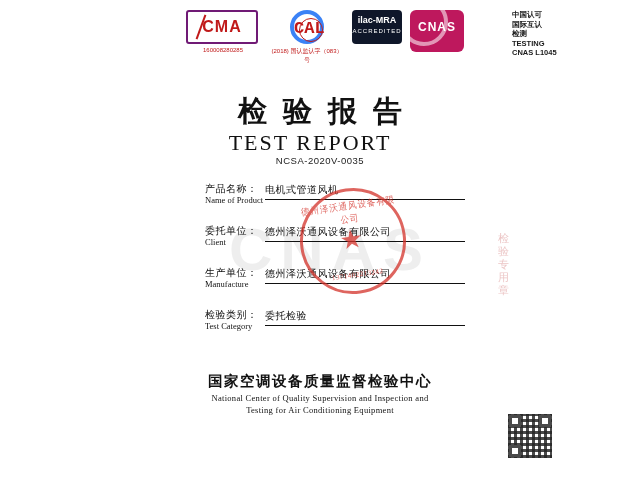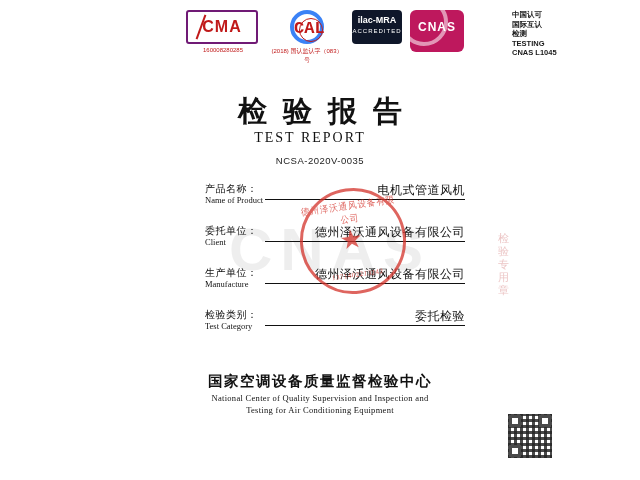--- a/index.html
+++ b/index.html
@@ -178,21 +178,21 @@
     color: #111;
     font-family: "Liberation Serif", serif;
     font-weight: bold;
   }
   .title-en {
     position: absolute;
     top: 130px;
     left: 0;
     width: 620px;
     text-align: center;
-    font-size: 14px;
+    font-size: 22px;
     letter-spacing: 2px;
     color: #111;
   }
   .report-no {
     position: absolute;
     top: 155px;
     left: 0;
     width: 640px;
     text-align: center;
     font-size: 9.5px;
@@ -229,22 +229,22 @@
     line-height: 11px;
     font-family: "Liberation Serif", serif;
   }
   .field .value {
     position: absolute;
     left: 60px;
     top: 0;
     width: 200px;
     border-bottom: 1px solid #111;
     height: 17px;
-    text-align: right;
-    font-size: 12px;
+    text-align: left;
+    font-size: 10px;
     color: #111;
     letter-spacing: 0.5px;
     line-height: 16px;
   }
   
   .org-cn {
     position: absolute;
     top: 372px;
     left: 0;
     width: 640px;

